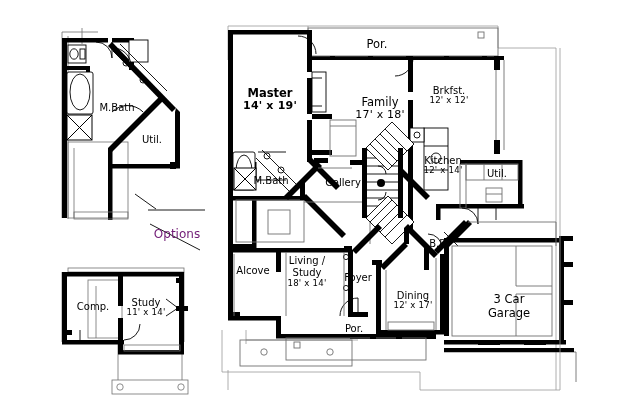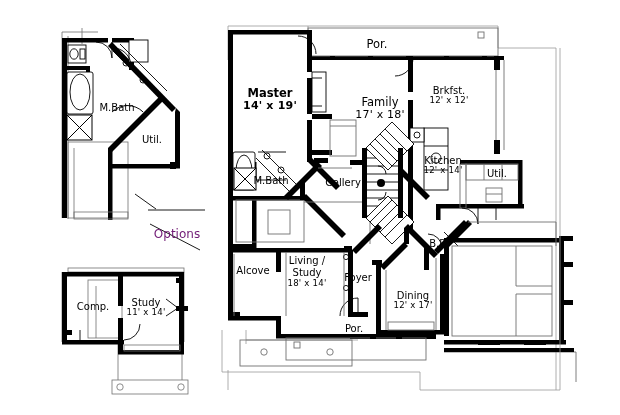--- a/index.html
+++ b/index.html
@@ -511,20 +511,24 @@
 
   <div class="room-label sm" style="left:413px; top:300px;">
     <span class="rname">Dining</span>
     <span class="rdim">12' x 17'</span>
   </div>
 
   <div class="room-label sm" style="left:354px; top:329px;">
     <span class="rname">Por.</span>
   </div>
 
+  <div class="room-label two" style="left:509px; top:307px;">
+    <span class="rname">3 Car</span>
+    <span class="rname">Garage</span>
+  </div>
 
   <div class="room-label sm" style="left:117px; top:108px;">
     <span class="rname">M.Bath</span>
   </div>
 
   <div class="room-label sm" style="left:152px; top:140px;">
     <span class="rname">Util.</span>
   </div>
 
   <div class="room-label sm" style="left:93px; top:307px;">

